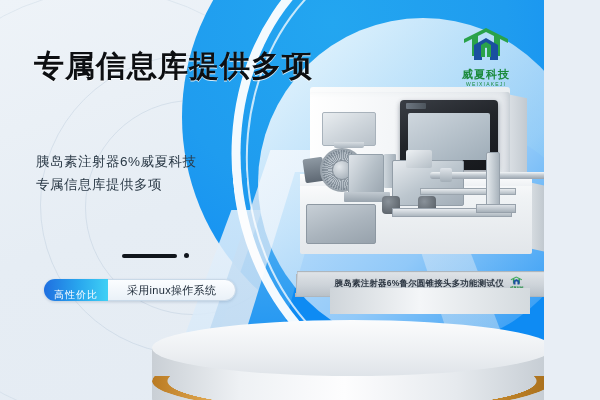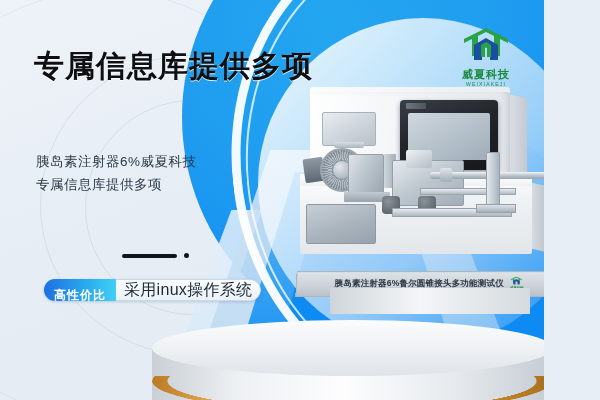--- a/index.html
+++ b/index.html
@@ -120,27 +120,27 @@
     display:flex; align-items:stretch;
     height:22px;
     border-radius:11px;
     overflow:hidden;
     box-shadow:0 1px 3px rgba(40,70,110,.2);
   }
   .badge-left {
     display:flex; align-items:center; justify-content:center;
     padding:16px 10px;
     background:linear-gradient(90deg,#1f6fe0 0%,#29a7ee 55%,#3fd0f5 100%);
-    color:#ffffff; font-size:12px; font-weight:bold; letter-spacing:1px;
+    color:#ffffff; font-size:10px; font-weight:normal; letter-spacing:1px;
   }
   .badge-right {
     display:flex; align-items:center; justify-content:center;
-    padding:0 8px;
+    padding:0 19px;
     background:linear-gradient(180deg,#fbfdff 0%,#eaf1f8 100%);
-    color:#1b2836; font-size:16px; letter-spacing:.3px;
+    color:#1b2836; font-size:11px; letter-spacing:.3px;
     border:1px solid #c9d9e8; border-left:none;
     border-radius:0 11px 11px 0;
   }
 
   
   .brand { position:absolute; right:20px; top:26px; width:76px; text-align:center; }
   .brand svg { display:block; margin:0 auto; }
   .brand-cn {
     margin-top:2px; color:#1b8a3c; font-size:11px; font-weight:bold;
     letter-spacing:1px; line-height:12px;

